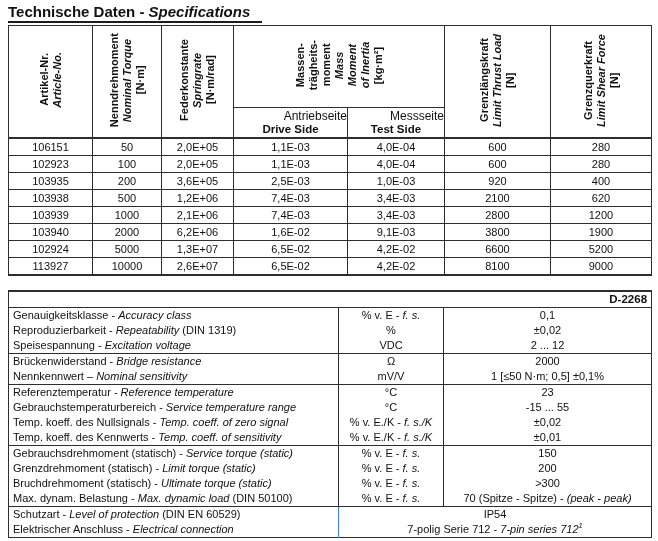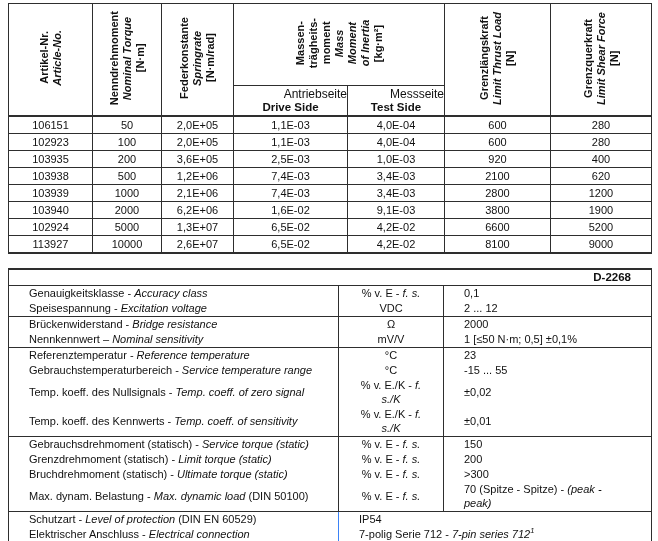--- a/index.html
+++ b/index.html
@@ -17,34 +17,35 @@
   .t1 tr.hrow2{height:30px;}
   .t1 tr.hrow1 th[rowspan],.t1 tr.hrow2 th{border-bottom:2px solid #2e2e2e;}
   .vtext{writing-mode:vertical-rl;transform:rotate(180deg);display:inline-block;white-space:nowrap;}
   .vln{line-height:13px;font-size:11px;font-weight:bold;text-align:center;}
   .sub-de{display:block;font-weight:normal;font-size:12px;line-height:14px;text-align:right;}
   .sub-en{display:block;font-weight:bold;font-size:11.5px;line-height:13px;}
   .t1 tbody td{height:16px;line-height:16px;}
 
   
   .t2{border:1px solid #2e2e2e;border-top:2px solid #2e2e2e;font-size:11px;margin-top:14px;}
-  .t2 td{padding:0 20px;height:15px;line-height:14.5px;vertical-align:middle;}
+  .t2 td{padding:0 4px;height:15px;line-height:14.5px;vertical-align:middle;}
   .t2 tr.doc td{text-align:right;font-weight:bold;border-bottom:1px solid #2e2e2e;font-size:11.5px;}
   .t2 .lbl{text-align:left;}
   .t2 .unit{text-align:center;border-left:1px solid #2e2e2e;border-right:1px solid #2e2e2e;margin-top:19px;}
-  .t2 .val{text-align:left;}
+  .t2 .val{text-align:center;}
   .t2 .val.merged{border-left:1px solid #3b82f6;}
   .t2 tr.gs td{border-top:1px solid #2e2e2e;}
   sup{font-size:7.5px;line-height:0;}
 </style>
 </head>
 <body>
 
 <div class="page">
 
+  <h1><span>Technische Daten - </span><span class="it">Specifications</span></h1>
 
   <table class="t1">
     <colgroup>
       <col style="width:84px">
         <col style="width:69px">
         <col style="width:72px">
       <col style="width:114px">
         <col style="width:97px">
         <col style="width:106px">
         <col style="width:101px">
@@ -154,20 +155,25 @@
     <tbody id="detail-body">
       <tr class="doc">
         <td colspan="3">D-2268</td>
       </tr>
     <tr class="gs">
           <td class="lbl"><span>Genauigkeitsklasse</span><span> - </span><span class="it">Accuracy class</span></td>
           <td class="unit"><span>% v. E - </span><span class="it">f. s.</span></td>
           <td class="val"><span>0,1</span></td>
         </tr>
         <tr>
+          <td class="lbl"><span>Reproduzierbarkeit</span><span> - </span><span class="it">Repeatability</span><span> (DIN 1319)</span></td>
+          <td class="unit"><span>%</span></td>
+          <td class="val"><span>±0,02</span></td>
+        </tr>
+        <tr>
           <td class="lbl"><span>Speisespannung</span><span> - </span><span class="it">Excitation voltage</span></td>
           <td class="unit"><span>VDC</span></td>
           <td class="val"><span>2 ... 12</span></td>
         </tr>
         <tr class="gs">
           <td class="lbl"><span>Brückenwiderstand</span><span> - </span><span class="it">Bridge resistance</span></td>
           <td class="unit"><span>Ω</span></td>
           <td class="val"><span>2000</span></td>
         </tr>
         <tr>

